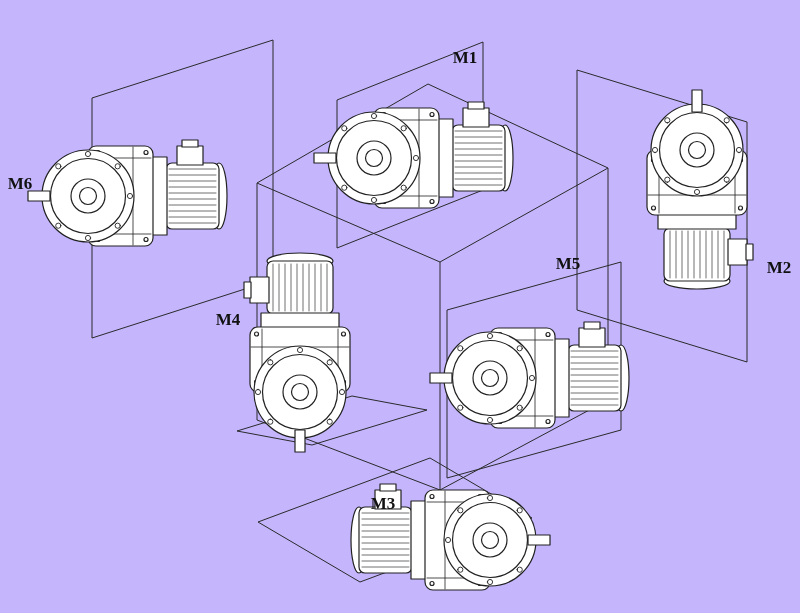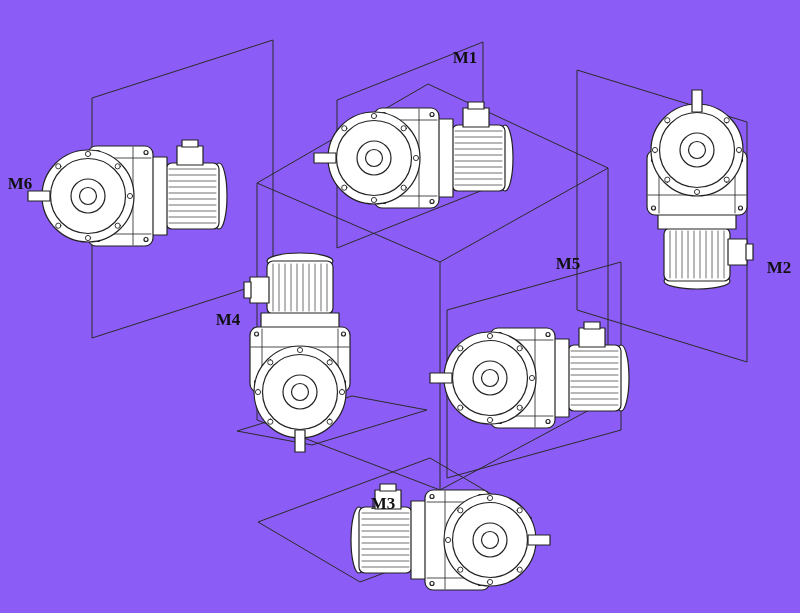--- a/index.html
+++ b/index.html
@@ -1,21 +1,21 @@
 <!DOCTYPE html>
 <html><head>
 <meta charset="utf-8">
 <style>
   html, body { margin: 0; padding: 0; }
   body { background: #ffffff; font-family: "Liberation Sans", sans-serif; }
   .figure {
     position: relative;
     width: 800px;
     height: 613px;
-    background: #8b5cf6;
+    background: #c4b5fd;
     overflow: hidden;
     text-align: right;
   }
   svg { display: block; }
   .lbl {
     font-family: "Liberation Serif", serif;
     font-weight: bold;
     font-size: 17px;
     fill: #111111;
     stroke: none;

